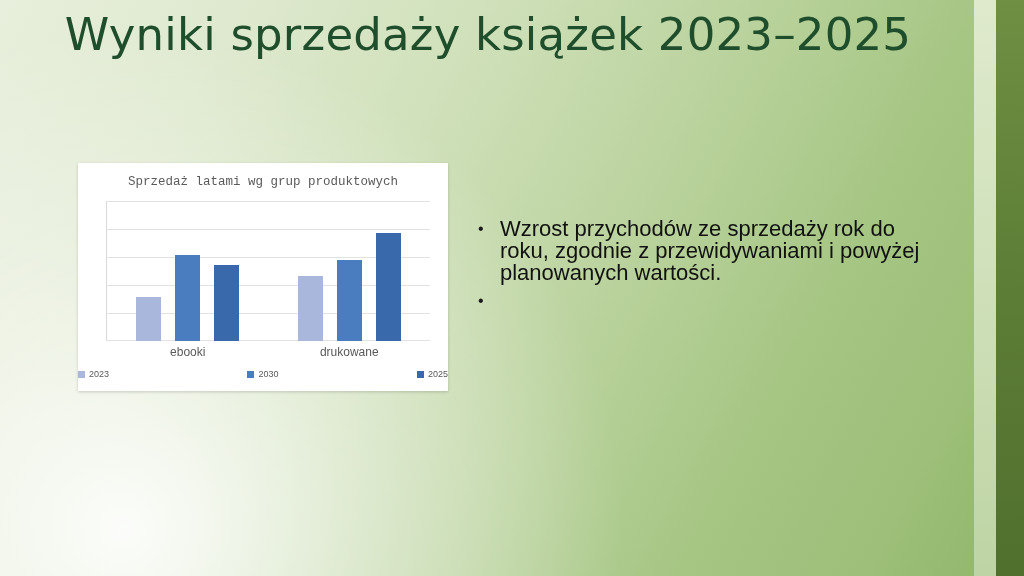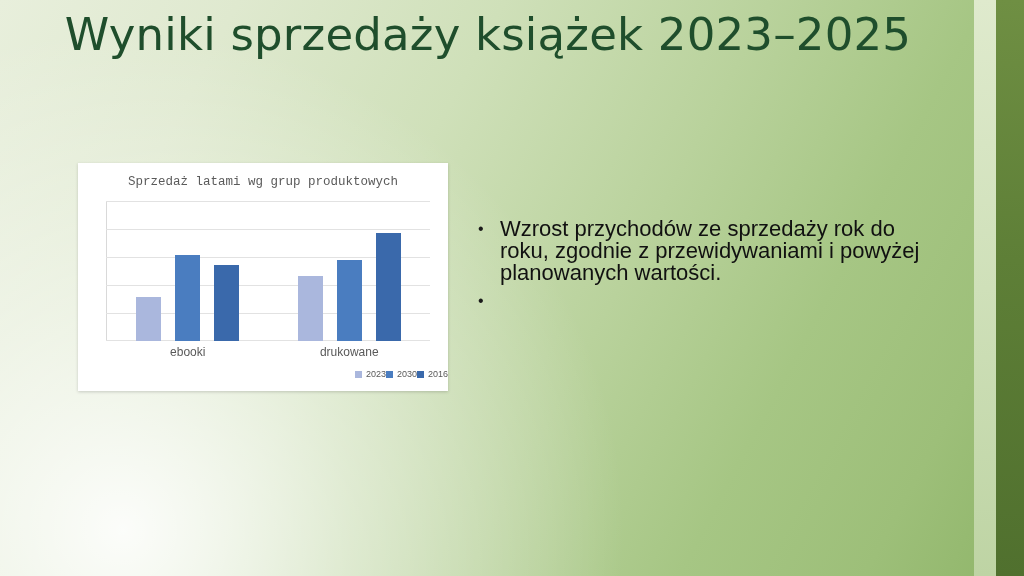--- a/index.html
+++ b/index.html
@@ -134,21 +134,21 @@
   .cat-labels span {
     width: 46%;
     text-align: center;
   }
   .legend {
     position: absolute;
     left: 0;
     right: 0;
     bottom: 12px;
     display: flex;
-    justify-content: flex-end;
+    justify-content: space-between;
     font-size: 9px;
     color: #595959;
   }
   .legend-item {
     display: flex;
     align-items: center;
     gap: 4px;
   }
   .swatch {
     width: 7px;
@@ -228,21 +228,21 @@
       <span class="legend-item">
         <i class="swatch" style="background: rgb(170, 183, 221);"></i>
         <span>2023</span>
       </span>
       <span class="legend-item">
         <i class="swatch" style="background: rgb(74, 125, 192);"></i>
         <span>2030</span>
       </span>
       <span class="legend-item">
         <i class="swatch" style="background: rgb(58, 105, 171);"></i>
-        <span>2016</span>
+        <span>2025</span>
       </span>
     </div>
   </div>
 
   <div class="bullets">
     <div class="bullet-row">
       <div class="bullet-dot">•</div>
       <div class="bullet-text">Wzrost przychodów ze sprzedaży rok do roku, zgodnie z przewidywaniami i powyżej planowanych wartości.</div>
     </div>
     <div class="bullet-row">

